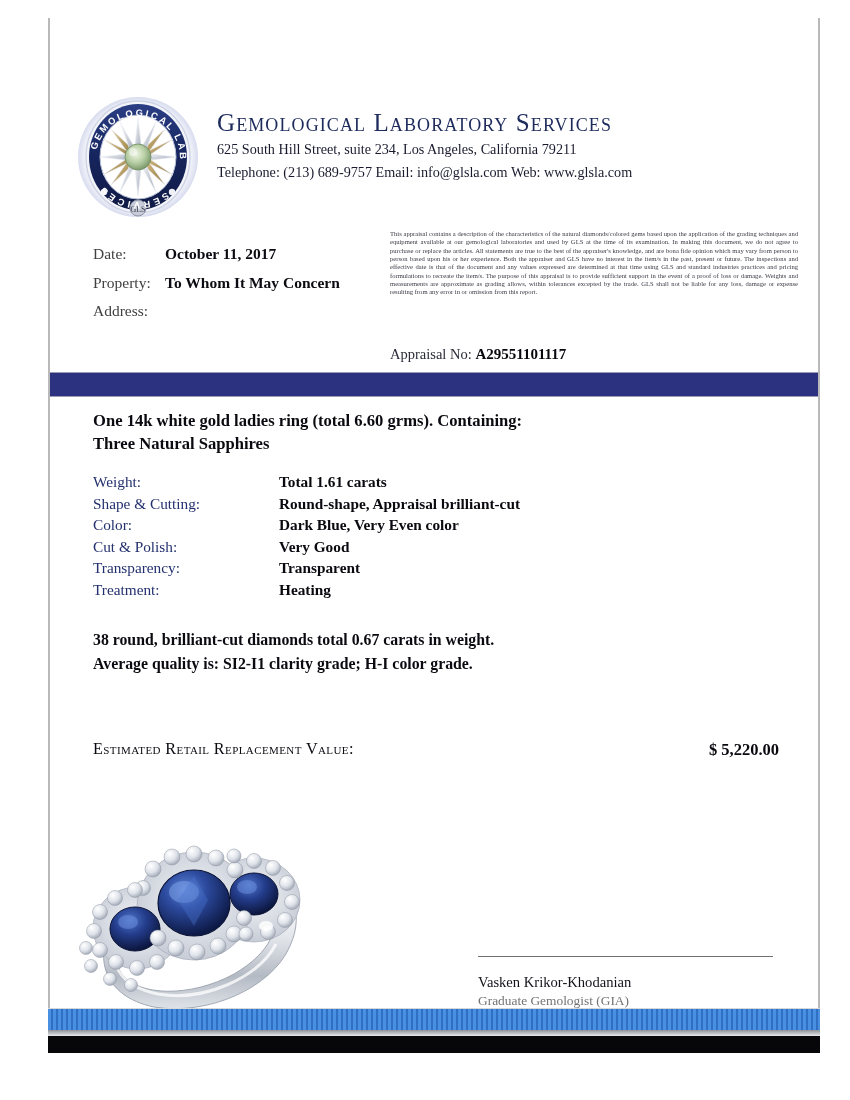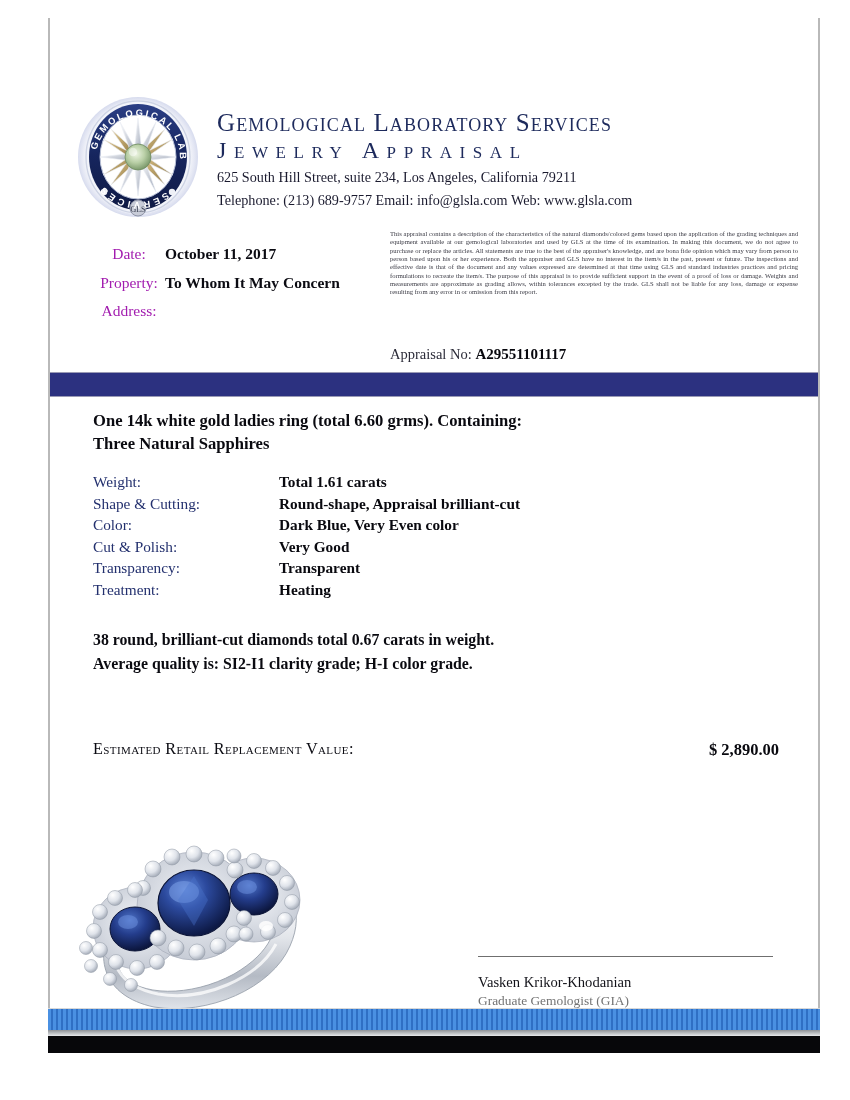--- a/index.html
+++ b/index.html
@@ -87,22 +87,21 @@
     left: 43px;
     top: 222px;
     width: 310px;
     font-size: 15.5px;
     line-height: 28.5px;
   }
   .meta-row { white-space: nowrap; }
   .meta-label {
     display: inline-block;
     width: 72px;
-    color: #a21caf;
-    text-align: center;
+    color: #404040;
   }
   .meta-val { font-weight: bold; color: #0b0b12; }
 
   .disclaimer {
     position: absolute;
     left: 340px;
     top: 212px;
     width: 408px;
     font-size: 6.6px;
     line-height: 8.35px;
@@ -356,21 +355,20 @@
           <textPath href="#arcTop" startOffset="6%">GEMOLOGICAL  LABORATORY</textPath>
         </text>
         <text font-family="Liberation Sans, sans-serif" font-size="9.4" fill="#ffffff" letter-spacing="3" font-weight="bold">
           <textPath href="#arcBot" startOffset="28%">SERVICES</textPath>
         </text>
       </svg>
     </div>
 
     <div class="title-block">
       <div class="line1">Gemological Laboratory Services</div>
-      <div class="line2">Jewelry Appraisal</div>
       <div class="addr">625 South Hill Street, suite 234, Los Angeles, California 79211</div>
       <div class="addr">Telephone: (213) 689-9757  Email: info@glsla.com  Web: www.glsla.com</div>
     </div>
   </div>
 
   <div class="meta-left">
     <div class="meta-row">
       <span class="meta-label">Date:</span><span class="meta-val">October 11, 2017</span>
     </div>
     <div class="meta-row">
@@ -425,21 +423,21 @@
     </tbody>
   </table>
 
   <div class="diamond-note">
     <div>38 round, brilliant-cut diamonds total 0.67 carats in weight.</div>
     <div>Average quality is: SI2-I1 clarity grade; H-I color grade.</div>
   </div>
 
   <div class="value-row">
     <span class="value-label">Estimated Retail Replacement Value:</span>
-    <span class="value-amount">$ 2,890.00</span>
+    <span class="value-amount">$ 5,220.00</span>
   </div>
 
   <svg class="photo" viewBox="0 0 296 185" xmlns="http://www.w3.org/2000/svg">
     <defs>
       <linearGradient id="bandg" x1="0" y1="0" x2="0" y2="1">
         <stop offset="0%" stop-color="#ffffff"></stop>
         <stop offset="35%" stop-color="#e2e5ea"></stop>
         <stop offset="70%" stop-color="#b4bac4"></stop>
         <stop offset="100%" stop-color="#dfe3e9"></stop>
       </linearGradient>

